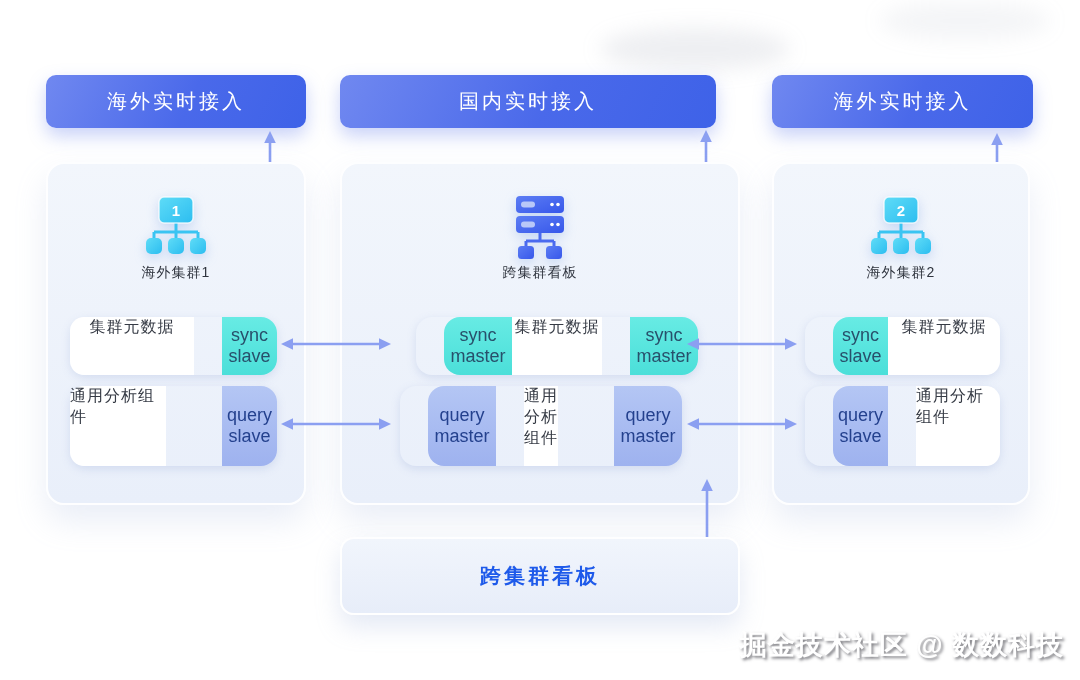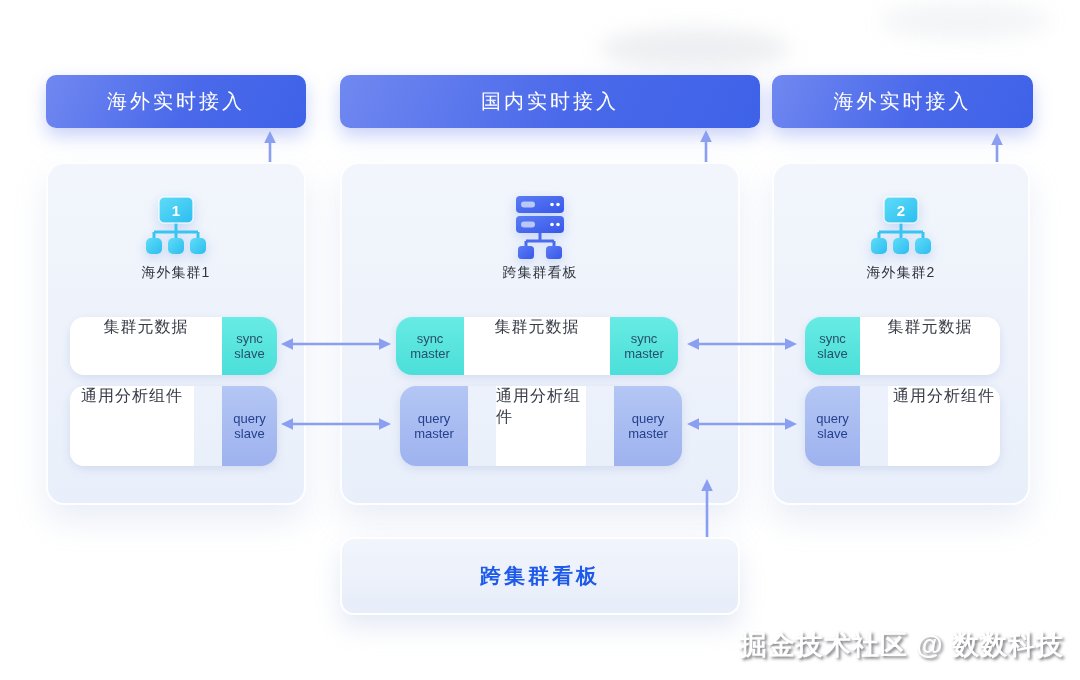--- a/index.html
+++ b/index.html
@@ -11,21 +11,21 @@
   .smudge{position:absolute;border-radius:50%;filter:blur(10px);background:rgba(150,158,172,0.16);}
   
   .banner{
     position:absolute;top:75px;height:53px;border-radius:10px;
     display:flex;align-items:center;justify-content:center;
     color:#fff;font-size:20px;letter-spacing:3px;font-weight:500;
     background:linear-gradient(115deg,#7088f0 0%,#4a69ea 55%,#3e62e8 100%);
     box-shadow:0 8px 18px rgba(100,125,235,0.35);
   }
   .banner-left{left:46px;width:260px;}
-  .banner-center{left:340px;width:420px;}
+  .banner-center{left:340px;width:376px;}
   .banner-right{left:772px;width:261px;}
   
   .panel{
     position:absolute;top:162px;height:343px;border-radius:18px;
     background:linear-gradient(180deg,#f2f6fc 0%,#e9effa 100%);
     border:2px solid rgba(255,255,255,0.9);
     box-shadow:0 16px 32px rgba(150,170,215,0.20);
     box-sizing:border-box;
   }
   .panel-left{left:46px;width:260px;}
@@ -45,21 +45,21 @@
   .row1{top:153px;height:58px;}
   .row2{top:222px;height:80px;gap:28px;}
   .wbox{
     background:#ffffff;display:flex;align-items:flex-start;justify-content:center;
     font-size:16px;color:#363b45;font-weight:500;letter-spacing:1px;
   }
   .wbox.rl{border-radius:14px 0 0 14px;}   
   .wbox.rr{border-radius:0 14px 14px 0;}   
   .tag{
     display:flex;align-items:center;justify-content:center;text-align:center;
-    font-size:13px;line-height:1.16;font-weight:500;padding:0 3px;box-sizing:border-box;
+    font-size:18px;line-height:1.16;font-weight:500;padding:0 3px;box-sizing:border-box;margin-left:28px;
   }
   .tag.cyan{background:linear-gradient(180deg,#67ebe4 0%,#4bdfd9 100%);color:#28506b;}
   .tag.peri{background:linear-gradient(180deg,#b4c6f4 0%,#9eb2ef 100%);color:#24418e;}
   .tag.outer-right{border-radius:0 16px 16px 0;width:55px;}
   .tag.outer-left{border-radius:16px 0 0 16px;width:55px;}
   .tag.cr{border-radius:0 16px 16px 0;width:68px;}
   .tag.cl{border-radius:16px 0 0 16px;width:68px;}
   
   .dash{
     position:absolute;left:340px;top:537px;width:400px;height:78px;border-radius:14px;
@@ -179,21 +179,21 @@
           <circle cx="46" cy="8.5" r="1.8" fill="#fff"></circle>
         <rect x="4" y="20" width="48" height="17" rx="4" fill="url(#sg1)"></rect>
         <rect x="9" y="25.5" width="14" height="6" rx="3" fill="#b9c8f8"></rect>
         <circle cx="40" cy="28.5" r="1.8" fill="#fff"></circle>
           <circle cx="46" cy="28.5" r="1.8" fill="#fff"></circle>
         <rect x="6" y="50" width="16" height="13" rx="3.5" fill="url(#sg1)"></rect>
         <rect x="34" y="50" width="16" height="13" rx="3.5" fill="url(#sg1)"></rect>
       </svg>
     </div>
     <div class="ptitle">跨集群看板</div>
-    <div class="row row1" style="left:54px;width:282px;">
+    <div class="row row1" style="left:74px;width:282px;">
       <div class="tag cyan cl">
           <span>sync master</span>
         </div>
       <div class="wbox" style="flex:1;">
           <span>集群元数据</span>
         </div>
       <div class="tag cyan cr">
           <span>sync master</span>
         </div>
     </div>

